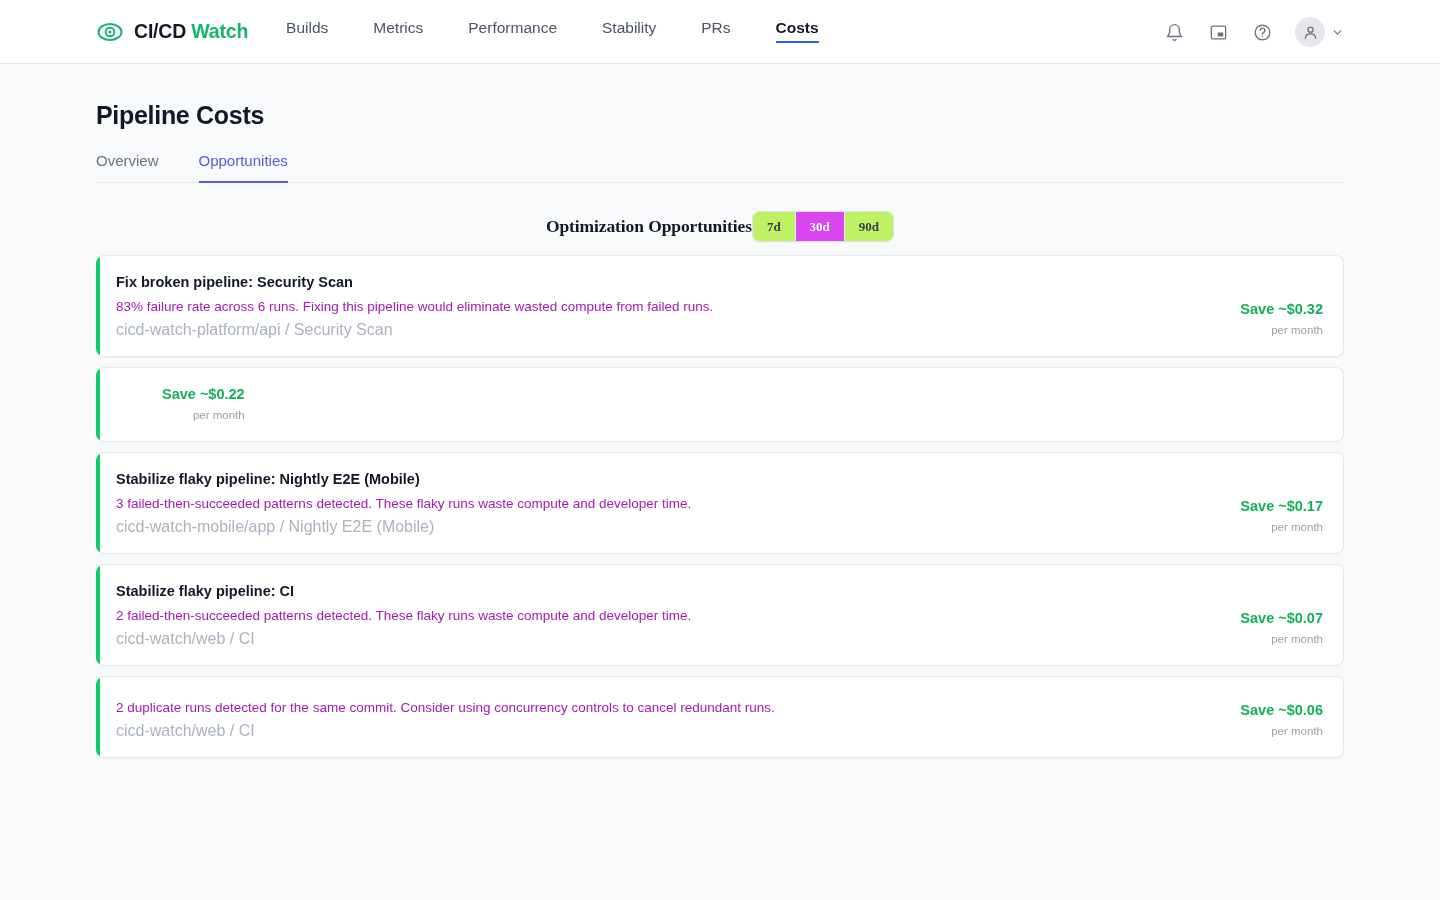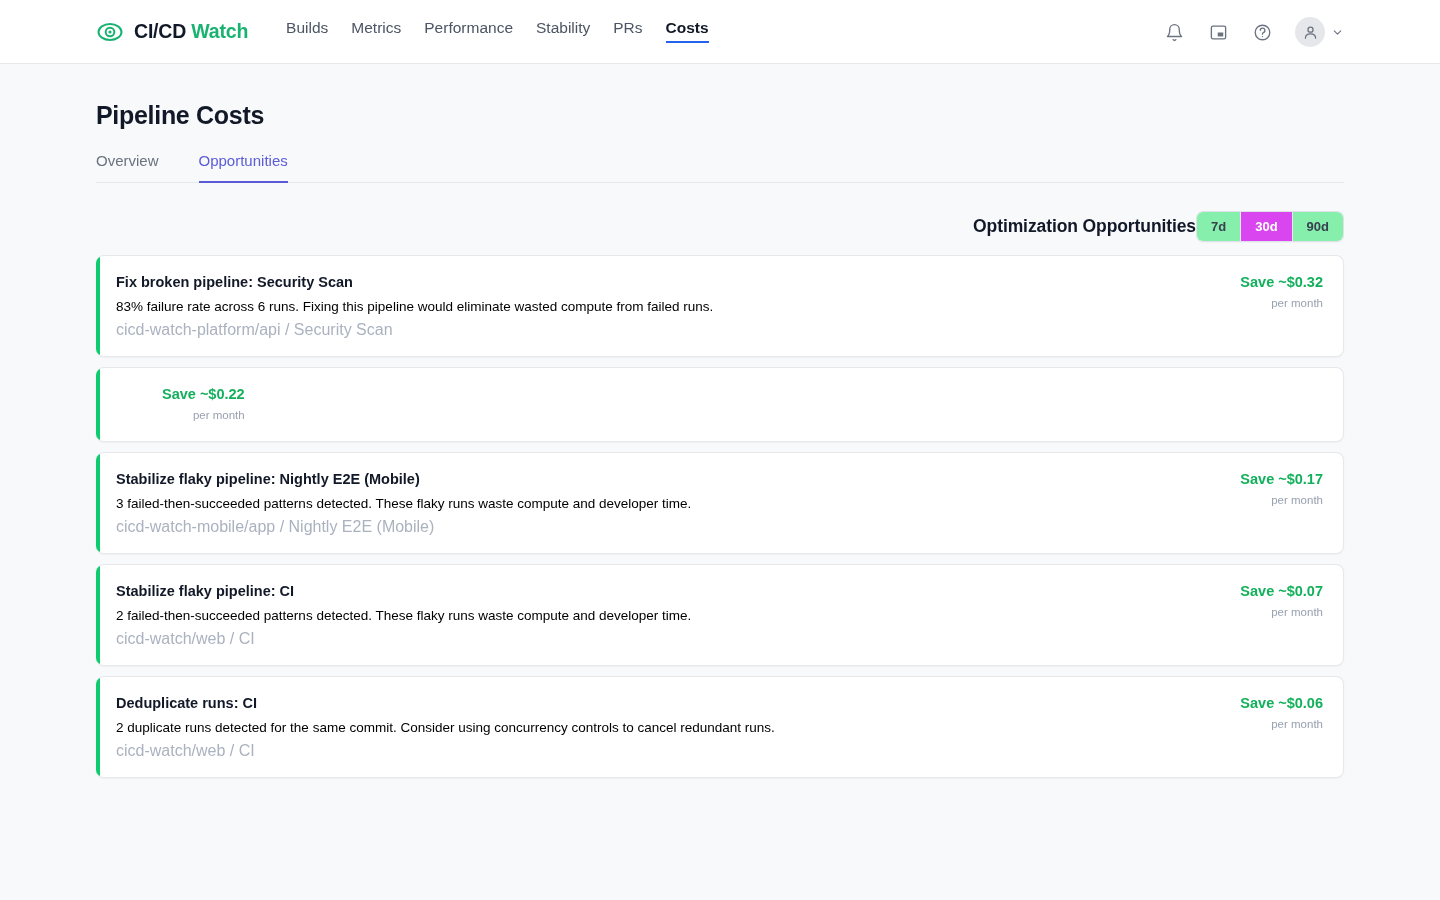--- a/index.html
+++ b/index.html
@@ -36,21 +36,21 @@
     font-weight: bold;
     letter-spacing: -0.2px;
     white-space: nowrap;
   }
   .brand-text .b1 { color: #111827; }
   .brand-text .b2 { color: #18b371; font-weight: bold; }
 
   .mainnav {
     display: flex;
     align-items: center;
-    gap: 23px;
+    gap: 45px;
     height: 56px;
   }
   .navitem {
     font-size: 15.5px;
     color: #4b5563;
     line-height: 1;
     padding-bottom: 5px;
     border-bottom: 2.5px solid transparent;
     cursor: pointer;
     white-space: nowrap;
@@ -112,21 +112,22 @@
   }
   .subtab.active {
     color: #5b5bd6;
     border-bottom-color: #5b5bd6;
   }
 
   .section-head {
     margin-top: 28px;
     display: flex;
     align-items: center;
-    justify-content: flex-end;
+    justify-content: center;
+    font-family: Liberation Serif, serif;
   }
   .section-title {
     font-size: 17.5px;
     font-weight: bold;
     color: #111827;
     letter-spacing: -0.1px;
   }
 
   .range-group {
     display: flex;
@@ -134,41 +135,41 @@
     border: 1px solid #dfe2e8;
     border-radius: 7px;
     overflow: hidden;
     box-shadow: 0 1px 1px rgba(16,24,40,0.03);
   }
   .range-btn {
     font-size: 13px;
     font-weight: bold;
     color: #374151;
     padding: 6px 14px;
-    background: #86efac;
+    background: #bef264;
     border-right: 1px solid #e6e8ec;
     cursor: pointer;
     line-height: 17px;
   }
   .range-btn:last-child { border-right: none; }
   .range-btn.active { background: #d946ef; color: #ffffff; }
 
   
   .cards { margin-top: 13px; }
 
   .card {
     position: relative;
     background: #ffffff;
     border: 1px solid #e6e8ec;
     border-left: none;
     border-radius: 8px;
     margin-bottom: 10px;
     padding: 16px 20px 18px 20px;
     display: flex;
-    align-items: flex-start;
+    align-items: flex-end;
     justify-content: space-between;
     box-shadow: 0 1px 2px rgba(16,24,40,0.04);
     overflow: hidden;
     cursor: pointer;
   }
   .card::before {
     content: "";
     position: absolute;
     left: 0; top: 0; bottom: 0;
     width: 4px;
@@ -179,21 +180,21 @@
   .card-main { flex: 1 1 auto; min-width: 0; }
 
   .card-title {
     font-size: 14.5px;
     font-weight: bold;
     color: #111827;
     line-height: 20px;
   }
   .card-desc {
     font-size: 13.5px;
-    color: #000000;
+    color: #a21caf;
     line-height: 19px;
     margin-top: 5px;
   }
   .card-meta {
     font-size: 16px;
     color: #aab2bf;
     line-height: 16px;
     margin-top: 6px;
   }
 
@@ -338,21 +339,20 @@
         <div class="card-meta">cicd-watch/web / CI</div>
       </div>
       <div class="card-side">
         <div class="save-amount">Save ~$0.07</div>
         <div class="save-period">per month</div>
       </div>
     </div>
 
     <div class="card">
       <div class="card-main">
-        <div class="card-title">Deduplicate runs: CI</div>
         <div class="card-desc">2 duplicate runs detected for the same commit. Consider using concurrency controls to cancel redundant runs.</div>
         <div class="card-meta">cicd-watch/web / CI</div>
       </div>
       <div class="card-side">
         <div class="save-amount">Save ~$0.06</div>
         <div class="save-period">per month</div>
       </div>
     </div>
 
   </div>

